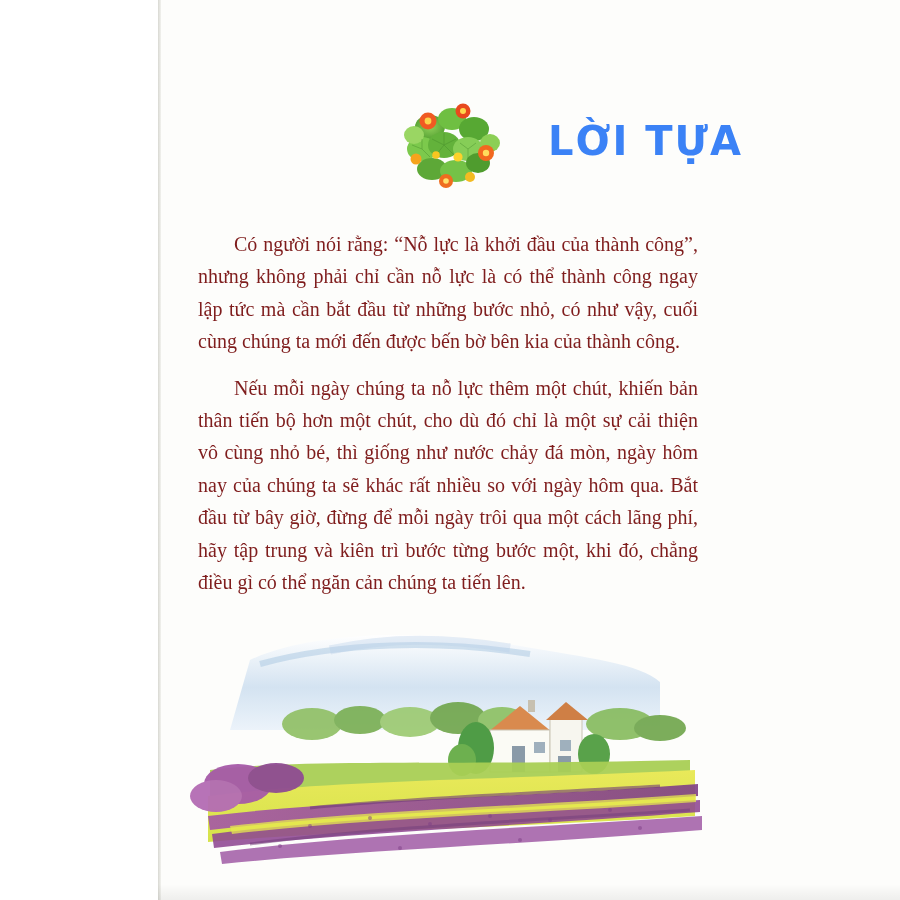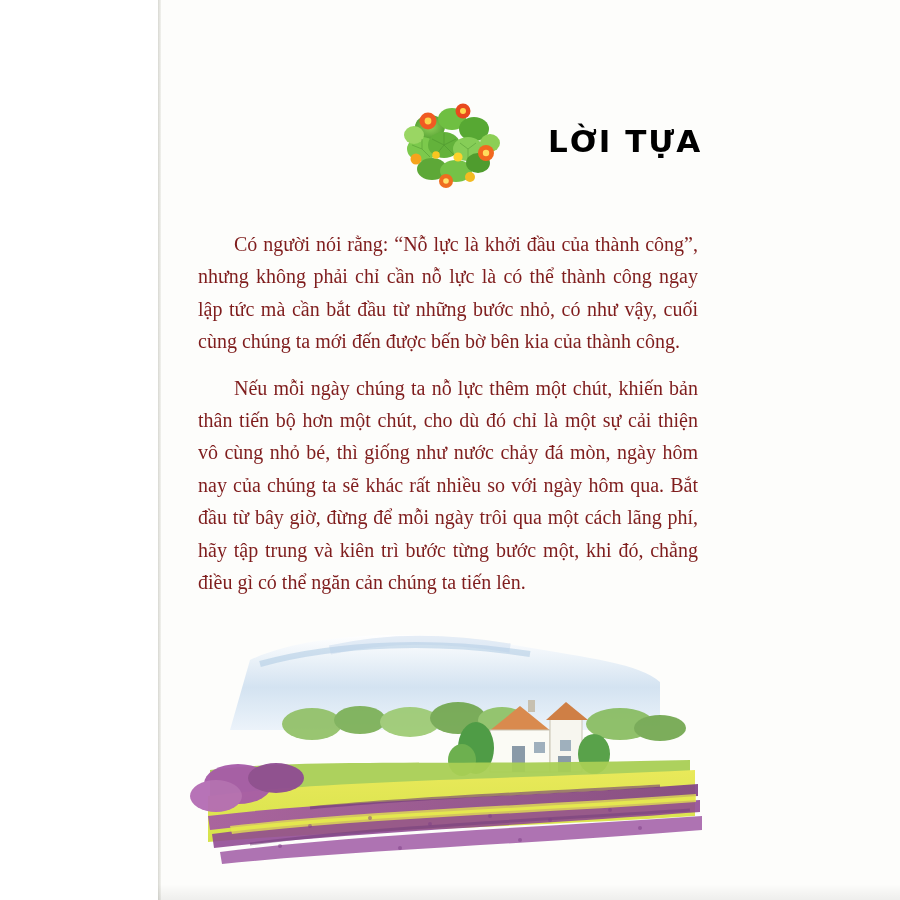--- a/index.html
+++ b/index.html
@@ -54,23 +54,23 @@
   }
   .header-ornament {
     position: relative;
     width: 108px;
     height: 96px;
     flex: 0 0 auto;
   }
   .title {
     font-family: "DejaVu Sans", sans-serif;
     font-weight: bold;
-    font-size: 31px;
+    font-size: 40px;
     letter-spacing: 2px;
-    color: #000000;
+    color: #3b82f6;
     white-space: nowrap;
     line-height: 1;
     padding-bottom: 8px;
   }
 
   
   .body-text {
     position: absolute;
     left: 198px;
     top: 228px;

